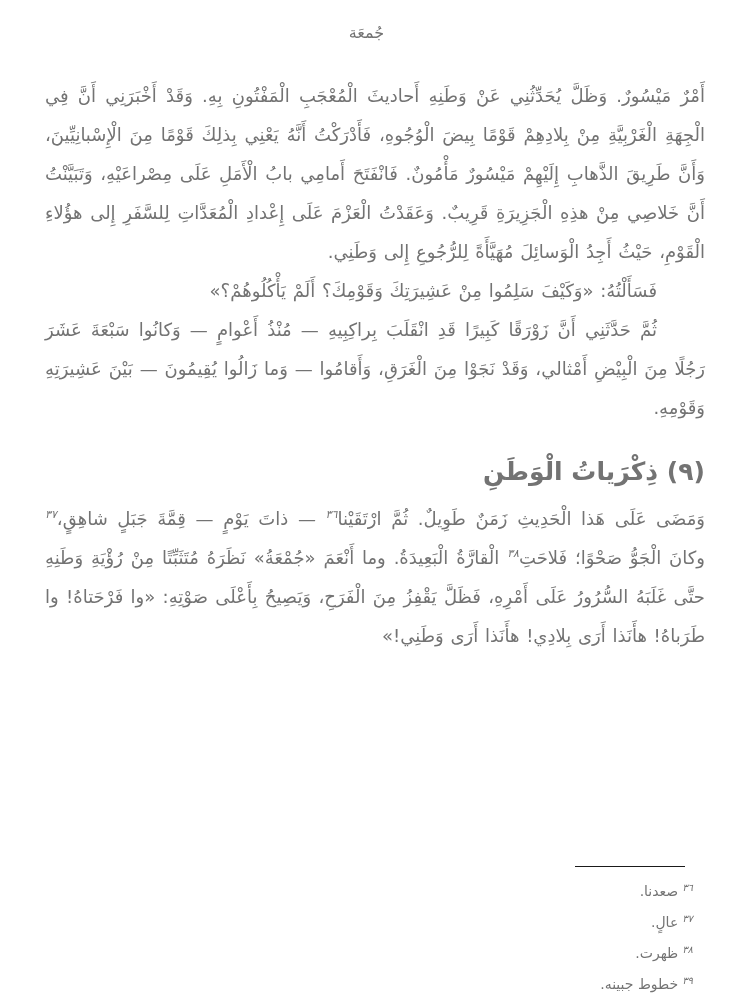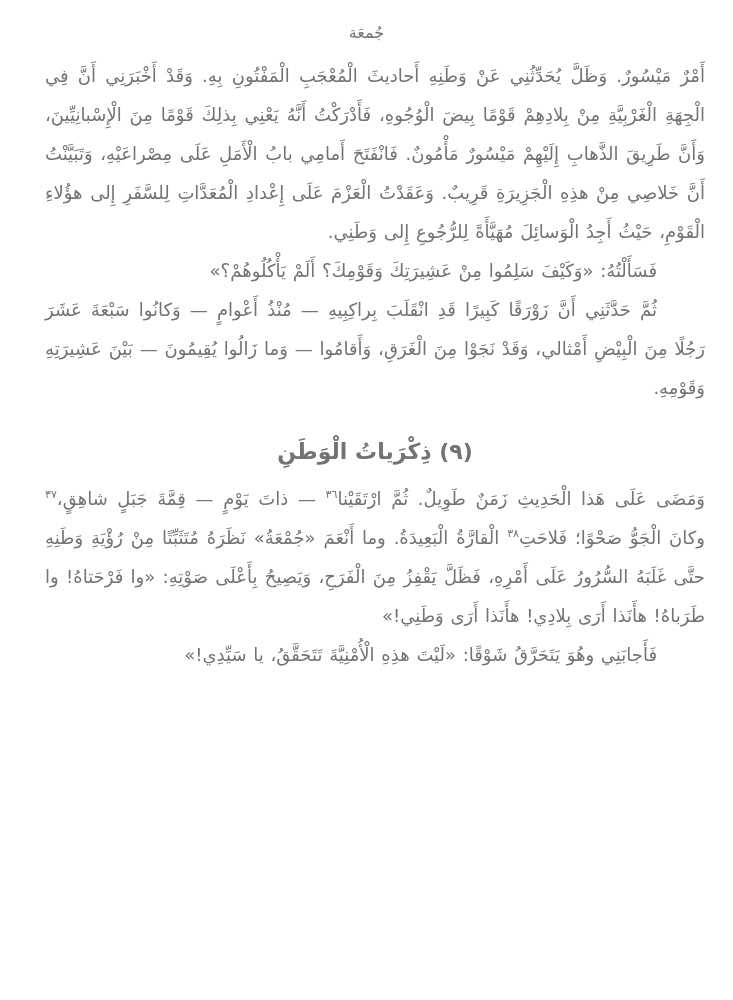--- a/index.html
+++ b/index.html
@@ -20,47 +20,48 @@
     box-sizing: border-box;
   }
   .running-header {
     text-align: center;
     font-size: 16px;
     padding-top: 12px;
     line-height: 26px;
   }
   .content {
     position: absolute;
-    top: 48px;
+    top: 68px;
     right: 28px;
     left: 45px;
   }
   .para {
     margin: 0;
     font-size: 18px;
     line-height: 39px;
     text-align: justify;
     text-justify: inter-word;
     word-spacing: 1px;
   }
   .para.indent {
     text-indent: 48px;
   }
   .section-heading {
     margin: 30px 0 12px 0;
-    font-size: 22px;
+    font-size: 25px;
     font-weight: bold;
-    text-align: center;
+    text-align: right;
     line-height: 30px;
   }
   sup.fnref {
     font-size: 11px;
     line-height: 0;
     vertical-align: 7px;
     letter-spacing: 0;
+    font-style: italic;
   }
   .footnotes {
     position: absolute;
     right: 40px;
     bottom: 8px;
     text-align: right;
     font-size: 14px;
   }
   .fn-rule {
     width: 110px;
@@ -92,18 +93,36 @@
     <p class="para indent">فَسَأَلْتُهُ: «وَكَيْفَ سَلِمُوا مِنْ عَشِيرَتِكَ وَقَوْمِكَ؟ أَلَمْ يَأْكُلُوهُمْ؟»</p>
 
     <p class="para indent">ثُمَّ حَدَّثَنِي أَنَّ زَوْرَقًا كَبِيرًا قَدِ انْقَلَبَ بِراكِبِيهِ — مُنْذُ أَعْوامٍ — وَكانُوا سَبْعَةَ عَشَرَ رَجُلًا مِنَ الْبِيْضِ أَمْثالي، وَقَدْ نَجَوْا مِنَ الْغَرَقِ، وَأَقامُوا — وَما زَالُوا يُقِيمُونَ — بَيْنَ عَشِيرَتِهِ وَقَوْمِهِ.</p>
 
 
     <h2 class="section-heading">(٩) ذِكْرَياتُ الْوَطَنِ</h2>
 
     <p class="para">وَمَضَى عَلَى هَذا الْحَدِيثِ زَمَنٌ طَوِيلٌ. ثُمَّ ارْتَقَيْنا<sup class="fnref">٣٦</sup> — ذاتَ يَوْمٍ — قِمَّةَ جَبَلٍ شاهِقٍ،<sup class="fnref">٣٧</sup> وكانَ الْجَوُّ صَحْوًا؛ فَلاحَتِ<sup class="fnref">٣٨</sup> الْقارَّةُ الْبَعِيدَةُ. وما أَنْعَمَ «جُمْعَةُ» نَظَرَهُ مُتَثَبِّتًا مِنْ رُؤْيَةِ وَطَنِهِ حتَّى غَلَبَهُ السُّرُورُ عَلَى أَمْرِهِ، فَظَلَّ يَقْفِزُ مِنَ الْفَرَحِ، وَيَصِيحُ بِأَعْلَى صَوْتِهِ: «وا فَرْحَتاهُ! وا طَرَباهُ! هأَنَذا أَرَى بِلادِي! هأَنَذا أَرَى وَطَنِي!»</p>
 
 
-    <p class="para indent">فَأَجابَنِي وهُوَ يَتَحَرَّقُ شَوْقًا: «لَيْتَ هذِهِ الْأُمْنِيَّةَ تَتَحَقَّقُ، يا سَيِّدِي!»</p>
 
   </div>
 
+  <div class="footnotes">
+    <div class="fn-rule"></div>
+
+    <div class="footnote">
+      <sup class="fnref">٣٦</sup><span>صعدنا.</span>
+    </div>
+
+    <div class="footnote">
+      <sup class="fnref">٣٧</sup><span>عالٍ.</span>
+    </div>
+
+    <div class="footnote">
+      <sup class="fnref">٣٨</sup><span>ظهرت.</span>
+    </div>
+
+    <div class="footnote">
+      <sup class="fnref">٣٩</sup><span>خطوط جبينه.</span>
+    </div>
+  </div>
 
 </div>
 
 </body></html>

